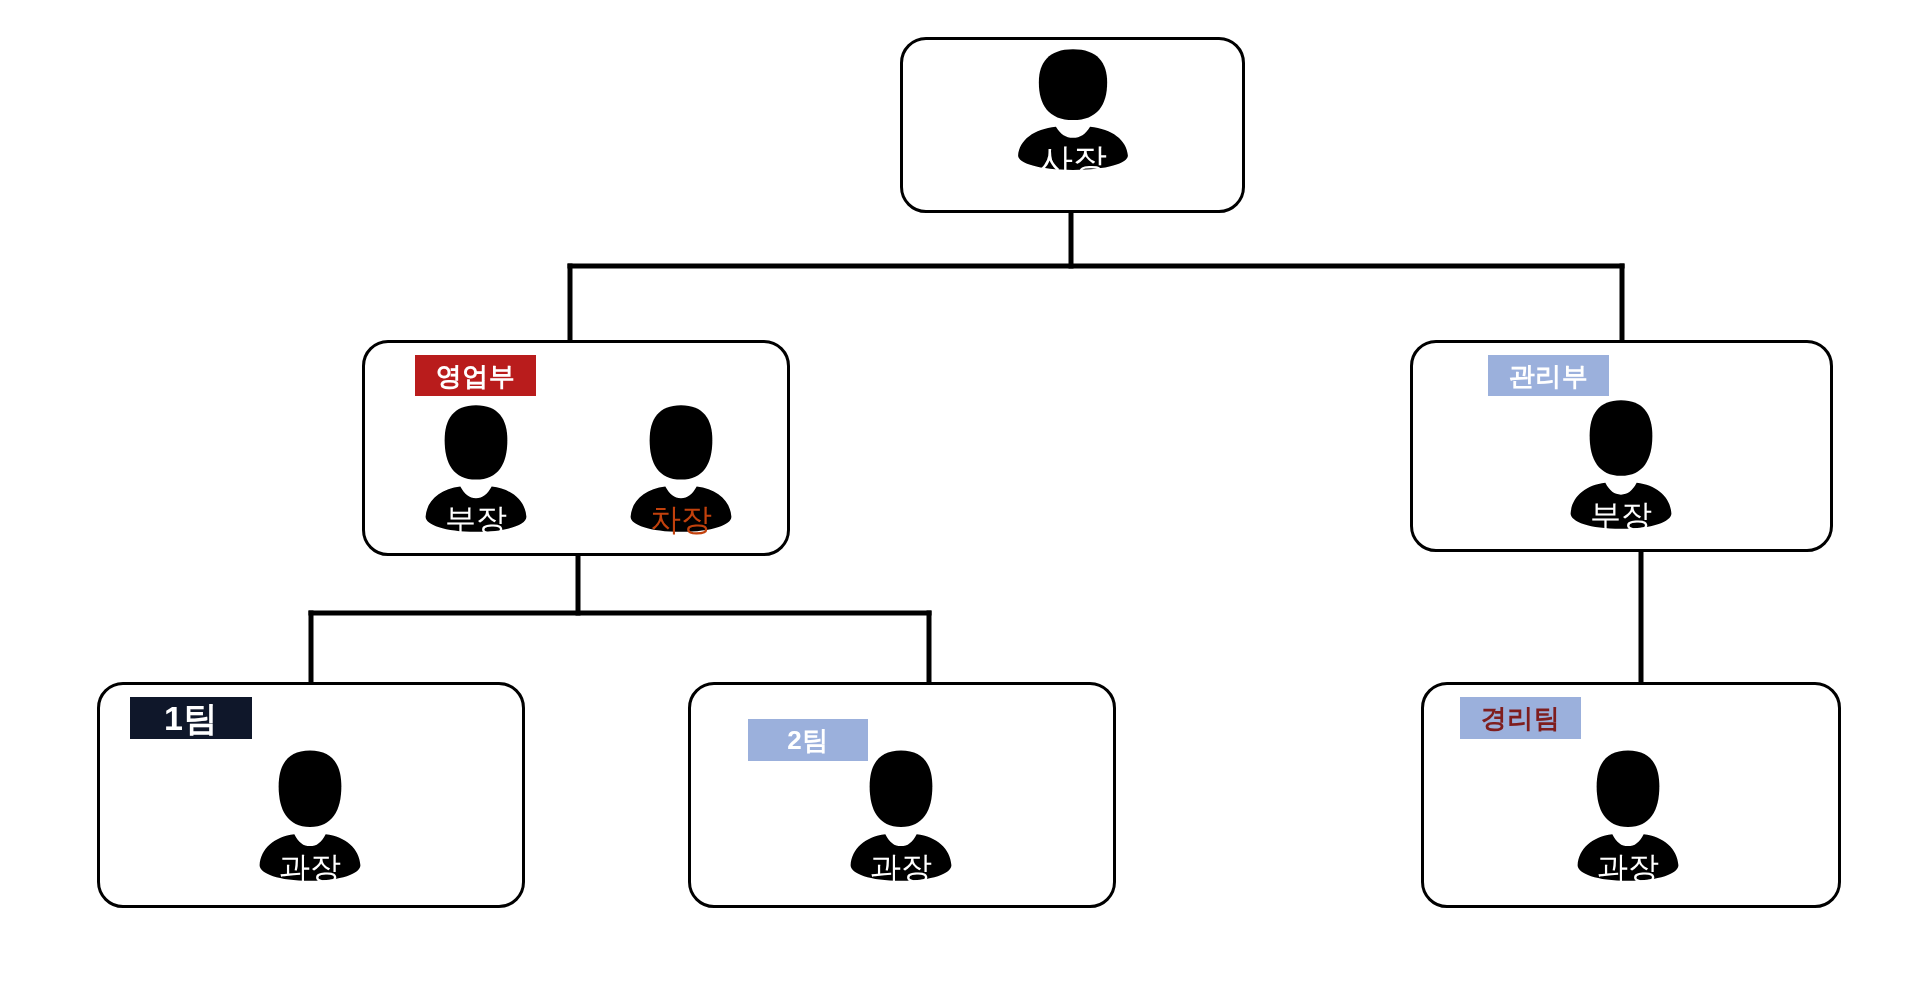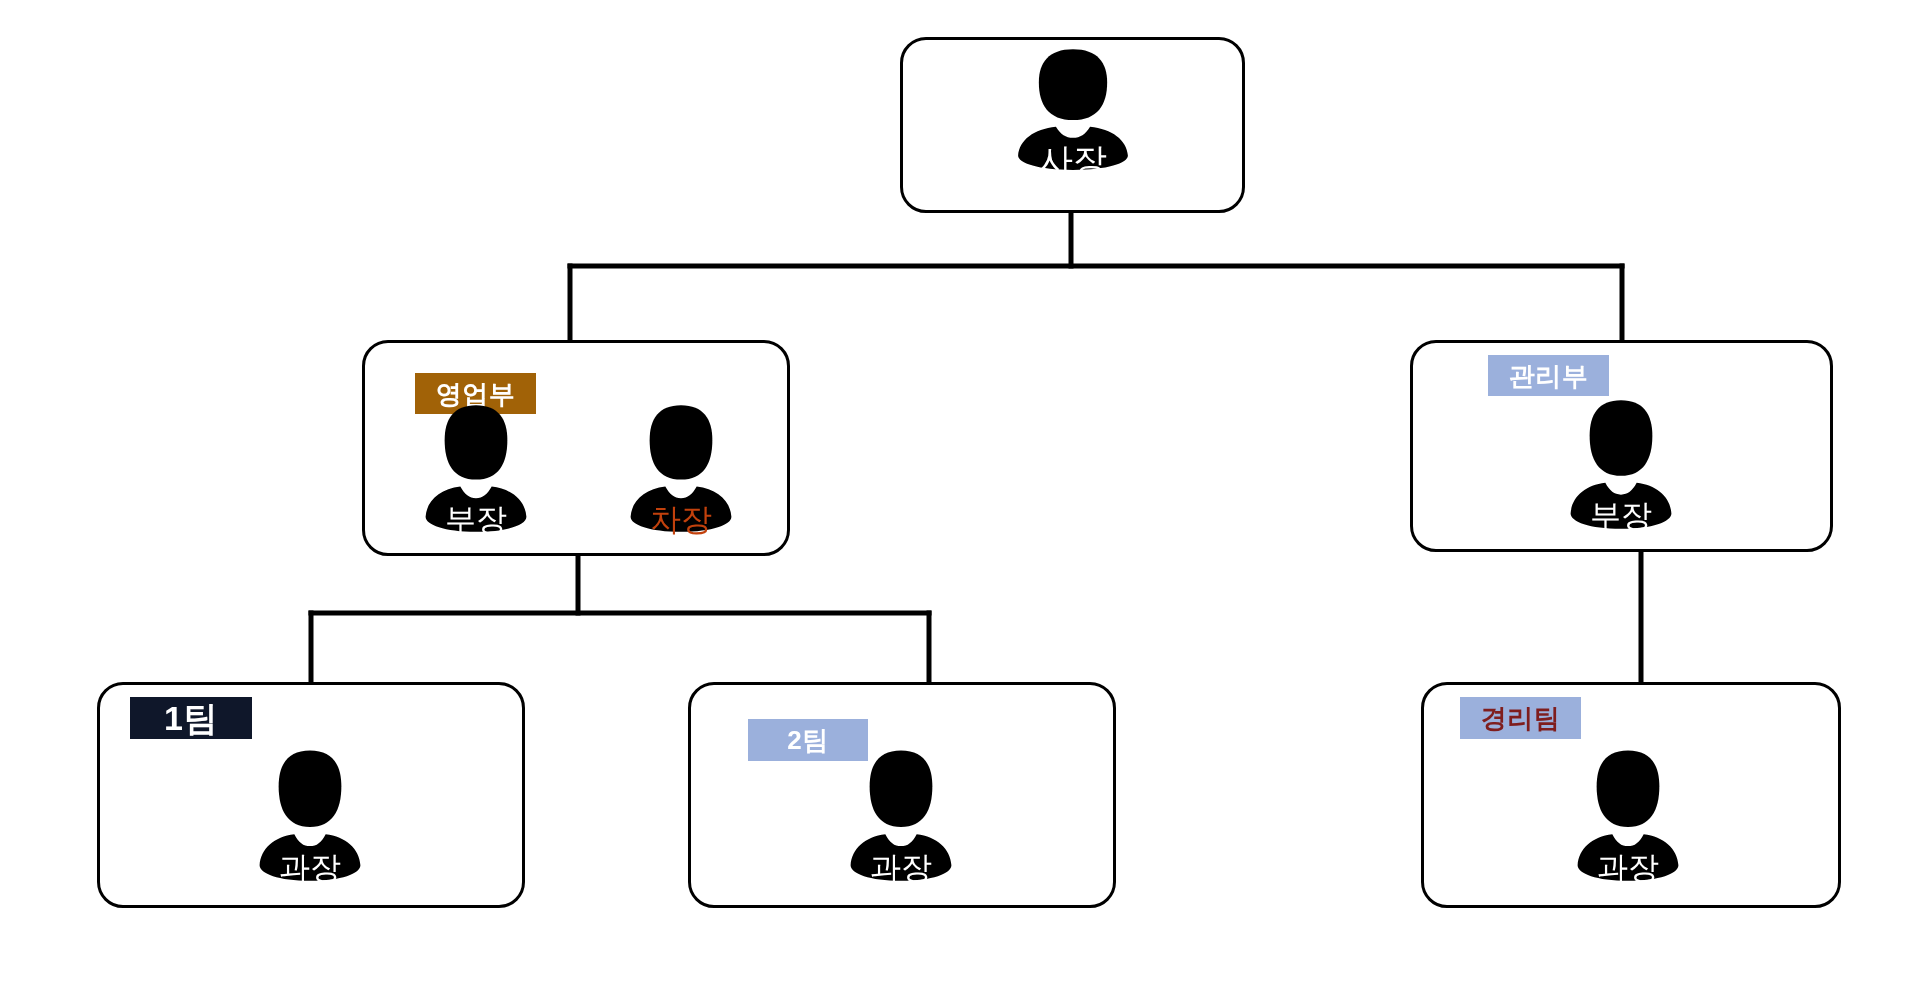--- a/index.html
+++ b/index.html
@@ -89,21 +89,21 @@
     </svg>
 <div class="node-box" style="left: 900px; top: 37px; width: 345px; height: 176px; background: rgb(255, 255, 255); border-color: rgb(0, 0, 0);"></div>
     <div class="person" style="left: 1012px; top: 47px; width: 122px; height: 124px;">
       <svg viewBox="0 0 100 112" preserveAspectRatio="none">
         <path d="M50 2 C70 2 78 14 78 32 C78 52 70 66 50 66 C30 66 22 52 22 32 C22 14 30 2 50 2 Z" fill="#000000"></path>
         <path d="M36 72 C40 79 44 82 50 82 C56 82 60 79 64 72 C82 74 94 84 95 98 C95 105 78 111 50 111 C22 111 5 105 5 98 C6 84 18 74 36 72 Z" fill="#000000"></path>
       </svg>
       <div class="person-label" style="font-size: 34px; color: rgb(255, 255, 255); top: 96px;">사장</div>
     </div>
     <div class="node-box" style="left: 362px; top: 340px; width: 428px; height: 216px; background: rgb(255, 255, 255); border-color: rgb(0, 0, 0);"></div>
-    <div class="node-badge" style="left: 415px; top: 355px; width: 121px; height: 41px; font-size: 26px; background: #a16207; color: rgb(255, 255, 255); margin-top: 18px;">영업부</div>
+    <div class="node-badge" style="left: 415px; top: 355px; width: 121px; height: 41px; font-size: 26px; background: #b91c1c; color: rgb(255, 255, 255);">영업부</div>
     <div class="person" style="left: 420px; top: 403px; width: 112px; height: 130px;">
       <svg viewBox="0 0 100 112" preserveAspectRatio="none">
         <path d="M50 2 C70 2 78 14 78 32 C78 52 70 66 50 66 C30 66 22 52 22 32 C22 14 30 2 50 2 Z" fill="#000000"></path>
         <path d="M36 72 C40 79 44 82 50 82 C56 82 60 79 64 72 C82 74 94 84 95 98 C95 105 78 111 50 111 C22 111 5 105 5 98 C6 84 18 74 36 72 Z" fill="#000000"></path>
       </svg>
       <div class="person-label" style="font-size: 31px; color: rgb(255, 255, 255); top: 101px;">부장</div>
     </div>
     <div class="person" style="left: 625px; top: 403px; width: 112px; height: 130px;">
       <svg viewBox="0 0 100 112" preserveAspectRatio="none">
         <path d="M50 2 C70 2 78 14 78 32 C78 52 70 66 50 66 C30 66 22 52 22 32 C22 14 30 2 50 2 Z" fill="#000000"></path>

